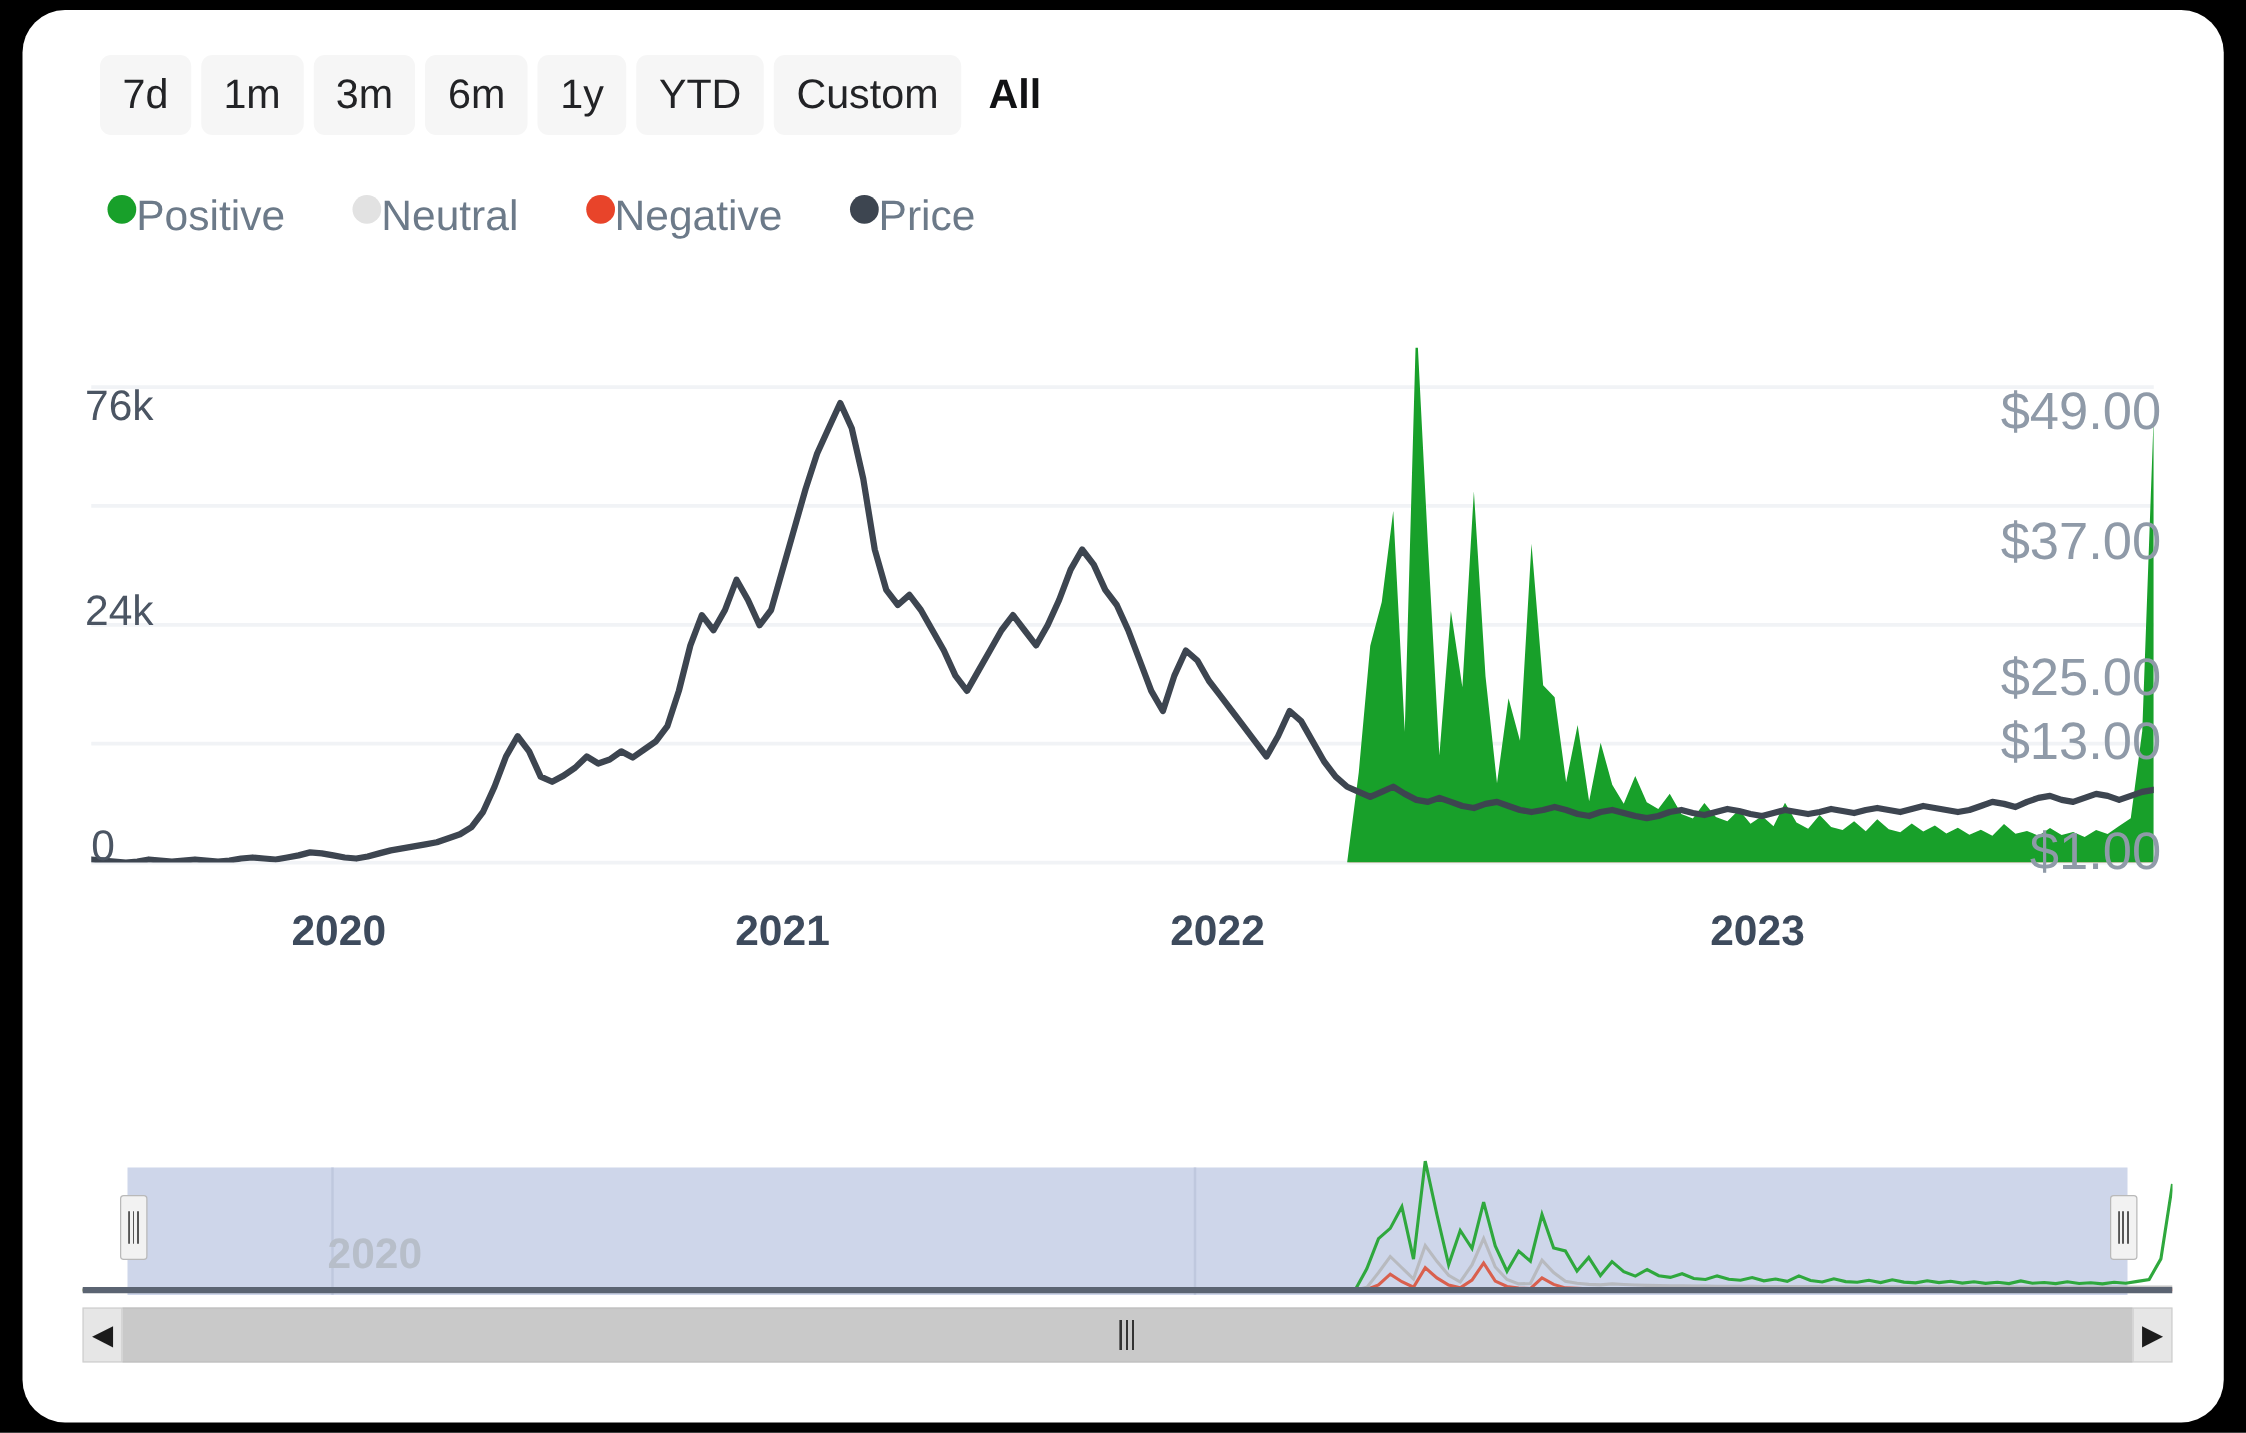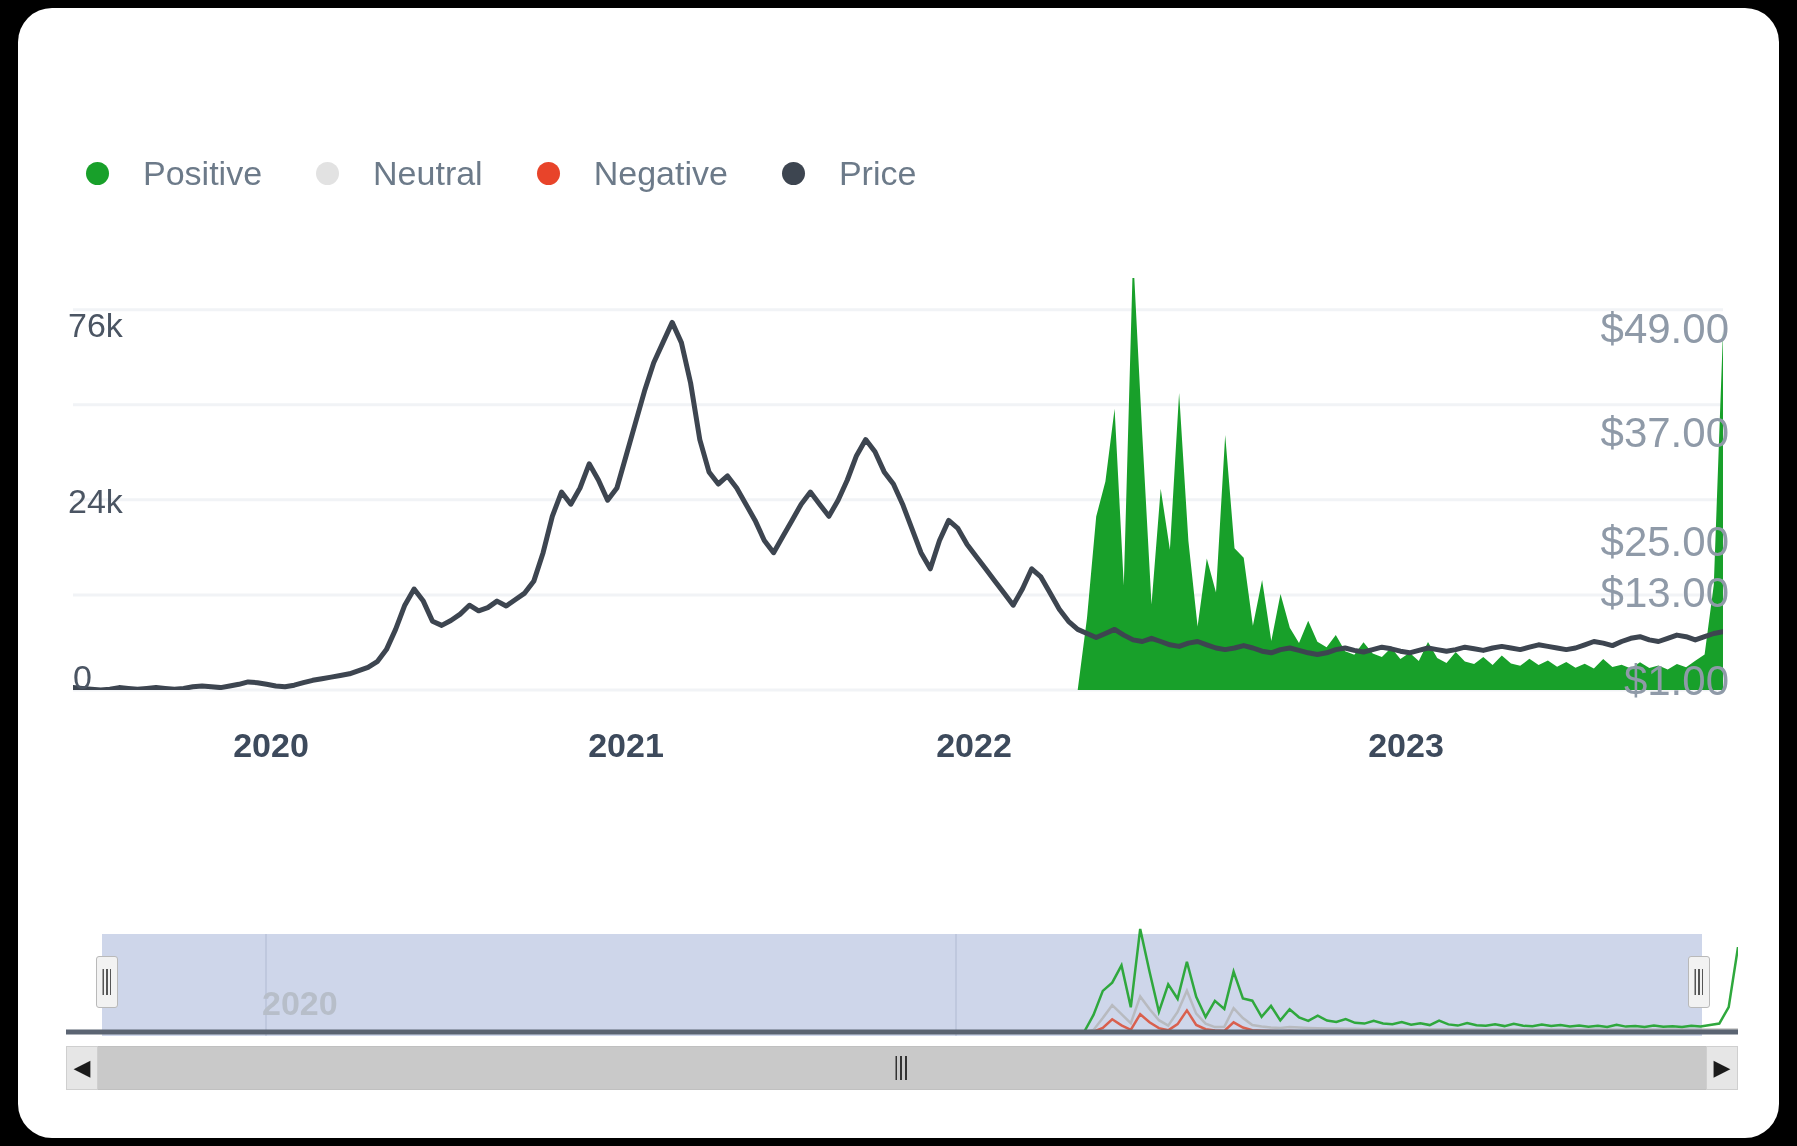--- a/index.html
+++ b/index.html
@@ -49,21 +49,21 @@
   }
 
   
   #legend {
     position: absolute;
     left: 68px; top: 148px;
     display: flex;
     align-items: center;
     gap: 54px;
   }
-  .legend-item { display: flex; align-items: center; gap: 34px; cursor: pointer; }
+  .legend-item { display: flex; align-items: flex-start; gap: 0; cursor: pointer; }
   .legend-dot { width: 23px; height: 23px; border-radius: 50%; display: block; }
   .legend-label {
     font-size: 34px;
     color: #6c7a89;
     line-height: 1;
     white-space: nowrap;
   }
 
   
   #plot-area {
@@ -167,20 +167,30 @@
         #333 0 2px, transparent 2px 5px,
         #333 5px 7px, transparent 7px 10px,
         #333 10px 12px, transparent 12px 13px);
   }
 </style>
 </head>
 <body>
 
 <div id="card">
 
+  <div id="range-bar">
+    <button class="range-btn">7d</button>
+    <button class="range-btn">1m</button>
+    <button class="range-btn">3m</button>
+    <button class="range-btn">6m</button>
+    <button class="range-btn">1y</button>
+    <button class="range-btn">YTD</button>
+    <button class="range-btn">Custom</button>
+    <button class="range-btn active">All</button>
+  </div>
 
   <div id="legend">
     <div class="legend-item">
       <span class="legend-dot" style="background:#18a02a"></span>
       <span class="legend-label">Positive</span>
     </div>
     <div class="legend-item">
       <span class="legend-dot" style="background:#e2e2e2"></span>
       <span class="legend-label">Neutral</span>
     </div>
@@ -221,21 +231,21 @@
 
     <div id="wm" style="position:absolute;left:398px;top:152px;display:flex;align-items:center;gap:26px;pointer-events:none;z-index:-1;">
       <svg width="118" height="128" viewBox="0 0 100 110">
         <path d="M50 4 L94 29 L94 81 L50 106 L6 81 L6 29 Z" fill="none" stroke="#efefef" stroke-width="9"></path>
         <path d="M50 4 L50 106 M6 29 L94 81 M94 29 L6 81" stroke="#efefef" stroke-width="9" fill="none"></path>
       </svg>
       <span style="font-size:104px;font-weight:bold;color:#efefef;letter-spacing:-1px;font-family:'Liberation Sans',sans-serif;">IntoTheBlock</span>
     </div>
 
     <div class="axis-label-left" style="left:50px; top:30px;">76k</div>
-    <div class="axis-label-left" style="left:50px; top:206px;">24k</div>
+    <div class="axis-label-left" style="left:50px; top:194px;">24k</div>
     <div class="axis-label-left" style="left:55px; top:382px;">0</div>
 
     <div class="axis-label-right" style="right:50px; top:30px;">$49.00</div>
     <div class="axis-label-right" style="right:50px; top:118px;margin-top:16px;">$37.00</div>
     <div class="axis-label-right" style="right:50px; top:206px;margin-top:37px;">$25.00</div>
     <div class="axis-label-right" style="right:50px; top:294px;text-align:center;">$13.00</div>
     <div class="axis-label-right" style="right:50px; top:382px;">$1.00</div>
 
     <div class="x-tick" style="left:253px; top:450px;">2020</div>
     <div class="x-tick" style="left:608px; top:450px;">2021</div>

